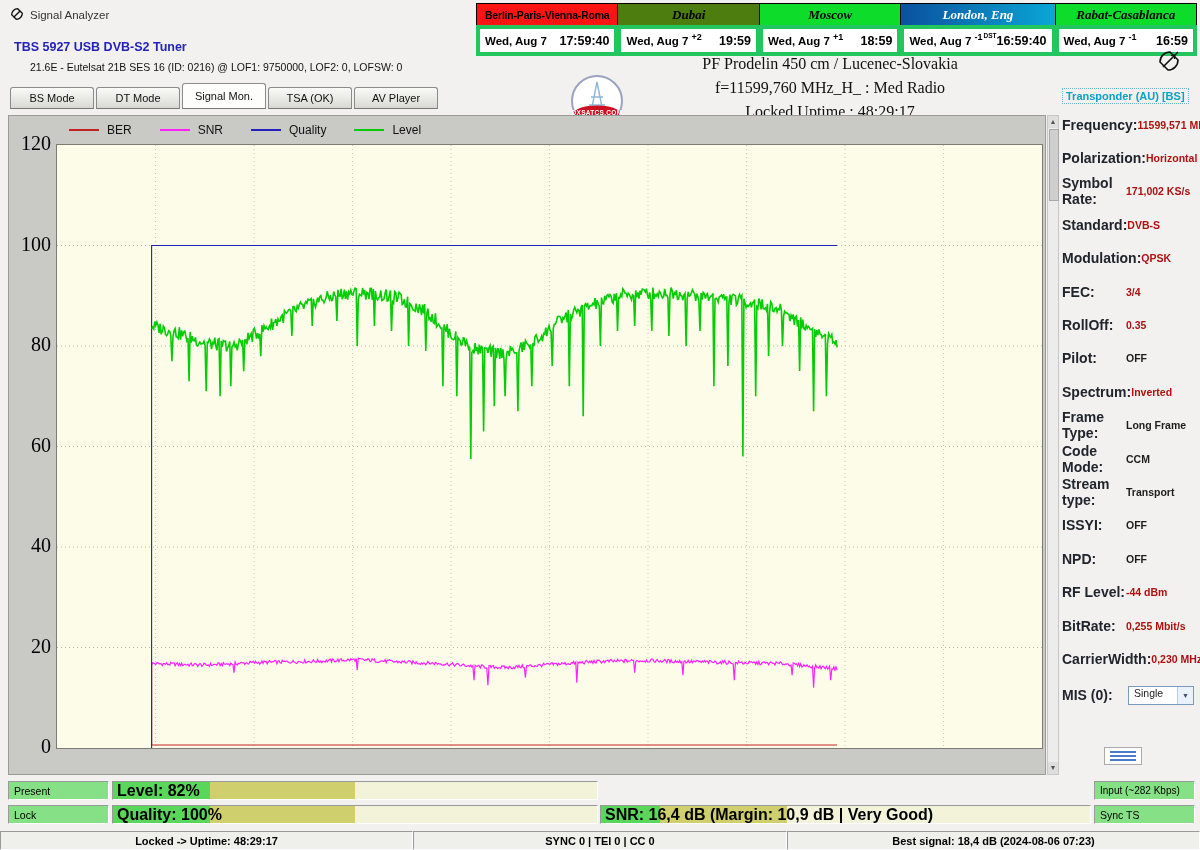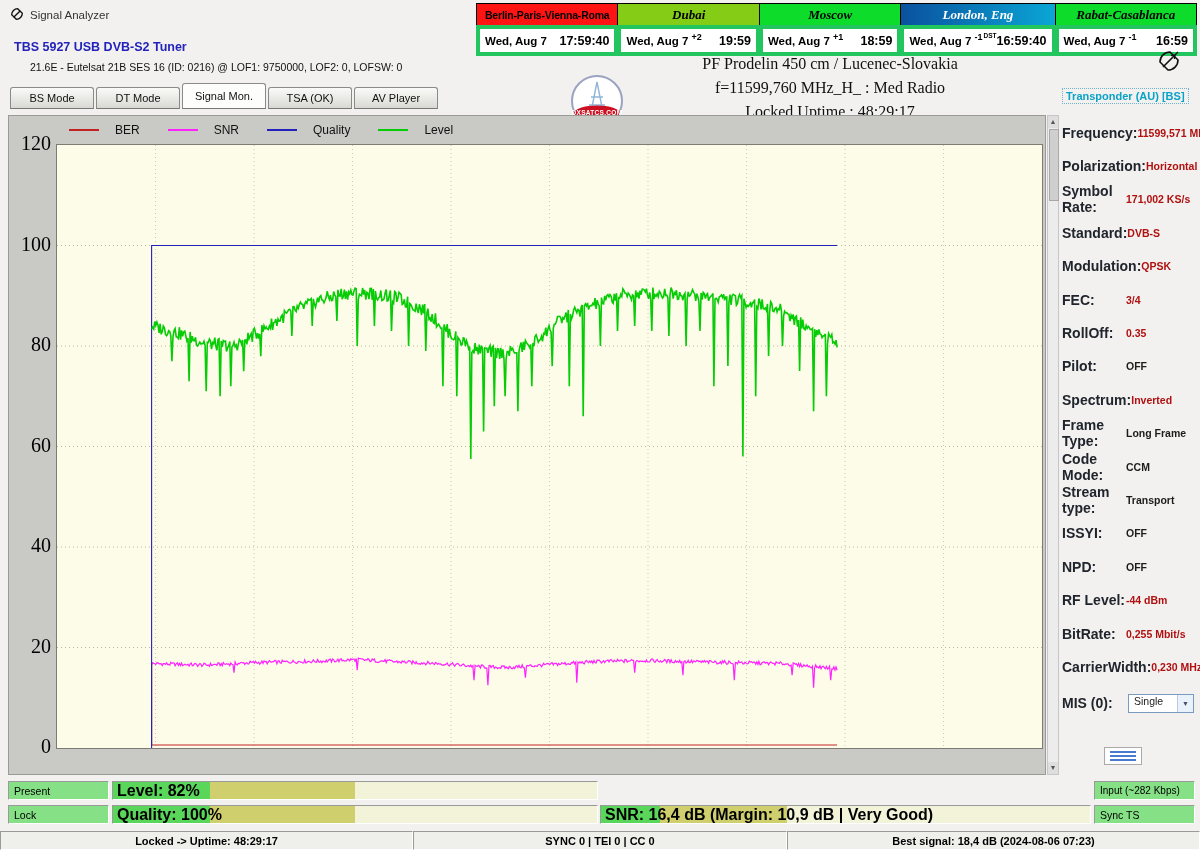--- a/index.html
+++ b/index.html
@@ -33,36 +33,36 @@
   .tab{width:82px;height:20px;margin-right:2px;border:1px solid #8a8a8a;border-bottom-color:#777;border-radius:3px 3px 0 0;background:linear-gradient(#fafaf8,#d9d9d4);display:flex;align-items:center;justify-content:center;font-size:11px;color:#111;cursor:default;}
   .tab.active{height:24px;background:#fdfdfb;z-index:2;}
 
   
   .logo{position:absolute;left:570px;top:74px;width:54px;height:54px;}
   .logo-text{position:absolute;left:0;top:35px;width:54px;text-align:center;color:#fff;font-size:6.5px;font-weight:bold;letter-spacing:0.3px;}
 
   
   .chart-panel{position:absolute;left:8px;top:115px;width:1038px;height:660px;background:#c9c9c6;border:1px solid #9a9a97;box-sizing:border-box;}
   .legend{position:absolute;left:60px;top:5px;display:flex;gap:28px;align-items:center;height:18px;}
-  .legend-item{display:flex;align-items:center;gap:16px;font-size:12px;color:#111;}
+  .legend-item{display:flex;align-items:center;gap:8px;font-size:12px;color:#111;}
   .sw{width:30px;height:0;border-top:2px solid #000;}
   .plot{position:absolute;left:47px;top:28px;width:985px;height:603px;background:#fdfce8;border:1px solid #7c7c74;box-sizing:content-box;}
   .ytick{position:absolute;left:0px;width:42px;text-align:right;font-size:20px;color:#000000;font-family:"Liberation Serif",serif;}
   .gh{stroke:#b9b9a2;stroke-width:1;stroke-dasharray:1 3;}
   .gv{stroke:#cbcbb4;stroke-width:1;stroke-dasharray:1 3;}
 
   
   .vscroll{position:absolute;left:1047px;top:115px;width:12px;height:660px;background:#ececec;border:1px solid #c6c6c6;box-sizing:border-box;}
   .varr{height:12px;font-size:7px;line-height:12px;text-align:center;color:#555;background:#dedede;}
   .varr.down{position:absolute;bottom:0;left:0;right:0;}
   .vthumb{position:absolute;top:13px;left:1px;width:8px;height:70px;background:#cfcfcf;border:1px solid #a8a8a8;}
 
   
   .tr-panel{position:absolute;left:1062px;top:86px;width:134px;height:690px;}
-  .tr-title{display:inline-block;color:#0aa2c8;font-weight:bold;font-size:11px;border:1px dotted #6fb4cf;padding:1px 3px;margin-bottom:12px;}
+  .tr-title{display:inline-block;color:#0aa2c8;font-weight:bold;font-size:11px;border:1px dotted #6fb4cf;padding:1px 3px;margin-bottom:4px;}
   .tr-row{display:flex;align-items:center;height:33.4px;}
   .tr-label{flex:0 0 64px;font-size:14px;font-weight:bold;color:#20242c;}
   .tr-value{font-size:10.5px;font-weight:bold;color:#1c1c1c;white-space:nowrap;}
   .tr-value.accent{color:#b01010;}
   .mis-row{display:flex;align-items:center;margin-top:10px;}
   .mis-select{margin-left:2px;width:66px;height:19px;border:1px solid #7a9ac0;background:#fff;display:flex;align-items:flex-start;font-size:10.5px;color:#222;padding-left:5px;box-sizing:border-box;}
   .chev{margin-left:auto;width:15px;align-self:stretch;background:#e9f1fa;border-left:1px solid #b9cbe0;display:flex;align-items:center;justify-content:center;font-size:7px;color:#44506a;}
 
   .list-btn{position:absolute;left:1104px;top:747px;width:38px;height:18px;background:#fff;border:1px solid #aaa;box-sizing:border-box;display:flex;align-items:center;justify-content:center;}
   .list-icon{width:26px;height:11px;background:repeating-linear-gradient(180deg,#4a7ad0 0 2px,transparent 2px 4px);}
@@ -94,21 +94,21 @@
 
   <div class="clocks" id="clocks">
       <div class="clock-col">
         <div class="clock-head plain" style="background: rgb(255, 20, 20); color: rgb(0, 0, 0);">Berlin-Paris-Vienna-Roma</div>
         <div class="clock-time">
           <span class="cdate">Wed, Aug 7</span>
           <span class="ctime">17:59:40</span>
         </div>
       </div>
       <div class="clock-col">
-        <div class="clock-head it" style="background: #84cc16; color: rgb(0, 0, 0);">Dubai</div>
+        <div class="clock-head it" style="background: #4d7c0f; color: rgb(0, 0, 0);">Dubai</div>
         <div class="clock-time">
           <span class="cdate">Wed, Aug 7</span>
           <span class="coff">+2</span>
           <span class="ctime">19:59</span>
         </div>
       </div>
       <div class="clock-col">
         <div class="clock-head it" style="background: rgb(13, 221, 42); color: rgb(0, 0, 0);">Moscow</div>
         <div class="clock-time">
           <span class="cdate">Wed, Aug 7</span>

